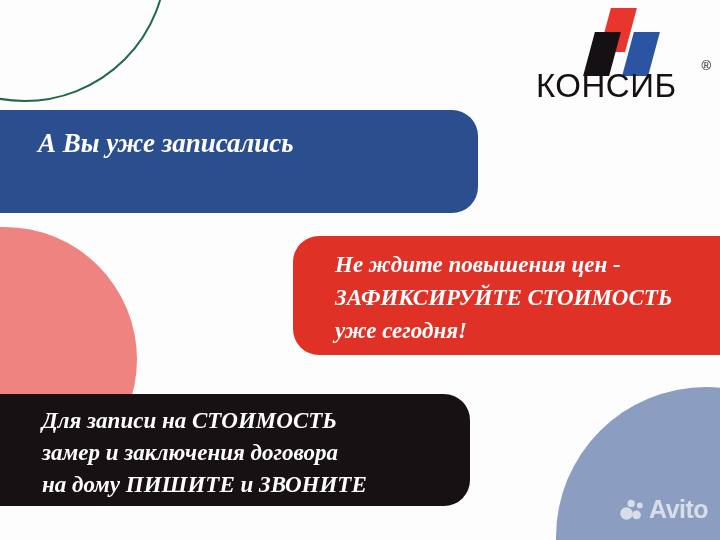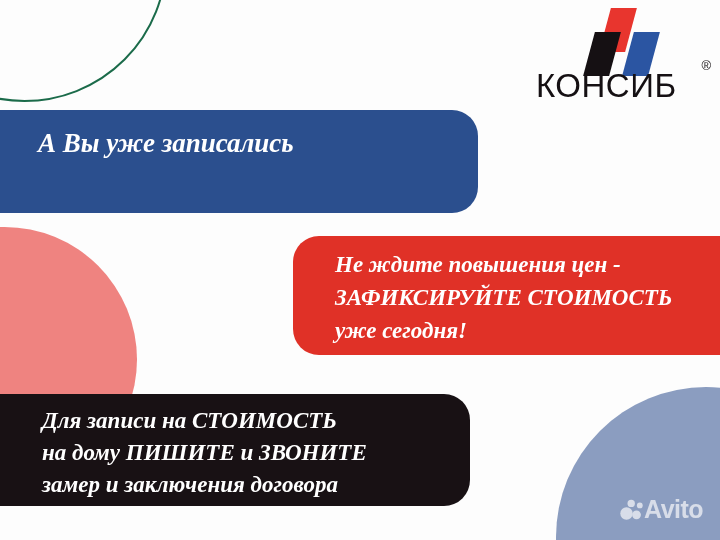--- a/index.html
+++ b/index.html
@@ -132,20 +132,21 @@
     line-height: 32px;
   }
 
   
   #avito-watermark {
     position: absolute;
     left: 620px;
     top: 497px;
     display: flex;
     align-items: center;
+    gap: 5px;
     opacity: 0.82;
   }
   #avito-dots { display: block; }
   #avito-label {
     font-family: "Liberation Sans", "DejaVu Sans", sans-serif;
     font-size: 25px;
     font-weight: bold;
     color: #e9ecf2;
     letter-spacing: -0.5px;
     line-height: 25px;
@@ -175,22 +176,22 @@
   </div>
 
   <div class="banner" id="banner-red">
     <span class="line">Не ждите повышения цен -</span>
     <span class="line">ЗАФИКСИРУЙТЕ СТОИМОСТЬ</span>
     <span class="line">уже сегодня!</span>
   </div>
 
   <div class="banner" id="banner-black">
     <span class="line">Для записи на СТОИМОСТЬ</span>
+    <span class="line">замер и заключения договора</span>
     <span class="line">на дому ПИШИТЕ и ЗВОНИТЕ</span>
-    <span class="line">замер и заключения договора</span>
   </div>
 
   <div id="avito-watermark">
     <svg id="avito-dots" width="24" height="22" viewBox="0 0 24 22">
       <circle cx="6.5" cy="14.5" r="6.2" fill="#e9ecf2"></circle>
       <circle cx="16.5" cy="15.8" r="4.4" fill="#e9ecf2"></circle>
       <circle cx="11.2" cy="4.4" r="3.7" fill="#e9ecf2"></circle>
       <circle cx="19.8" cy="6.4" r="2.9" fill="#e9ecf2"></circle>
     </svg>
     <span id="avito-label">Avito</span>

